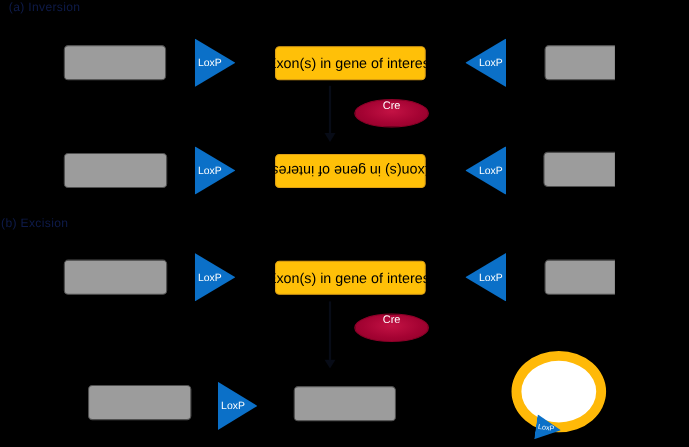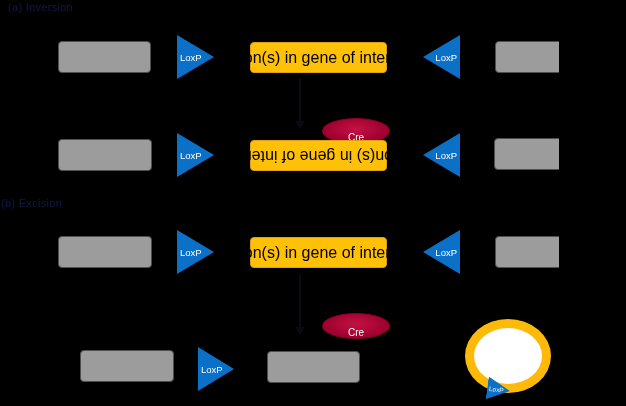--- a/index.html
+++ b/index.html
@@ -29,35 +29,35 @@
   }
   .grect{
     position:absolute;background:var(--segment-gray);
     border:1.5px solid var(--segment-border);border-radius:4px;
     box-sizing:border-box;
   }
   .exon{
     position:absolute;background:var(--exon-yellow);
     border:1.5px solid var(--exon-border);border-radius:4px;
     box-sizing:border-box;display:flex;align-items:center;justify-content:center;
-    color:#000;font-size:16px;white-space:nowrap;
+    color:#000;font-size:13px;white-space:nowrap;
   }
   .exon.flipped span{display:inline-block;transform:rotate(180deg);}
   .tri{
     position:absolute;background:var(--loxp-blue);
     display:flex;align-items:center;color:#fff;font-size:9.5px;white-space:nowrap;
   }
   .tri.right{clip-path:polygon(0 0,100% 50%,0 100%);justify-content:flex-start;padding-left:3px;box-sizing:border-box;}
   .tri.left{clip-path:polygon(100% 0,0 50%,100% 100%);justify-content:flex-end;padding-right:3px;box-sizing:border-box;}
   .cre{
     position:absolute;border-radius:50%;
     background:radial-gradient(ellipse at 50% 42%,var(--cre-crimson-light) 0%,var(--cre-crimson) 55%,var(--cre-crimson-dark) 100%);
     border:1px solid var(--cre-crimson-dark);
-    display:flex;align-items:flex-end;justify-content:center;
-    color:#fff;font-size:10px;box-sizing:border-box;margin-top:28px;
+    display:flex;align-items:flex-start;justify-content:center;
+    color:#fff;font-size:10px;box-sizing:border-box;
   }
   .varrow{position:absolute;width:2px;background:var(--arrow-black);}
   .varrow::after{
     content:"";position:absolute;left:-4px;bottom:-8px;
     border:5px solid transparent;border-top:8px solid var(--arrow-black);
   }
   .circle{
     position:absolute;border-radius:50%;
     background:var(--circle-fill);border:9px solid var(--circle-ring);
     box-sizing:border-box;

